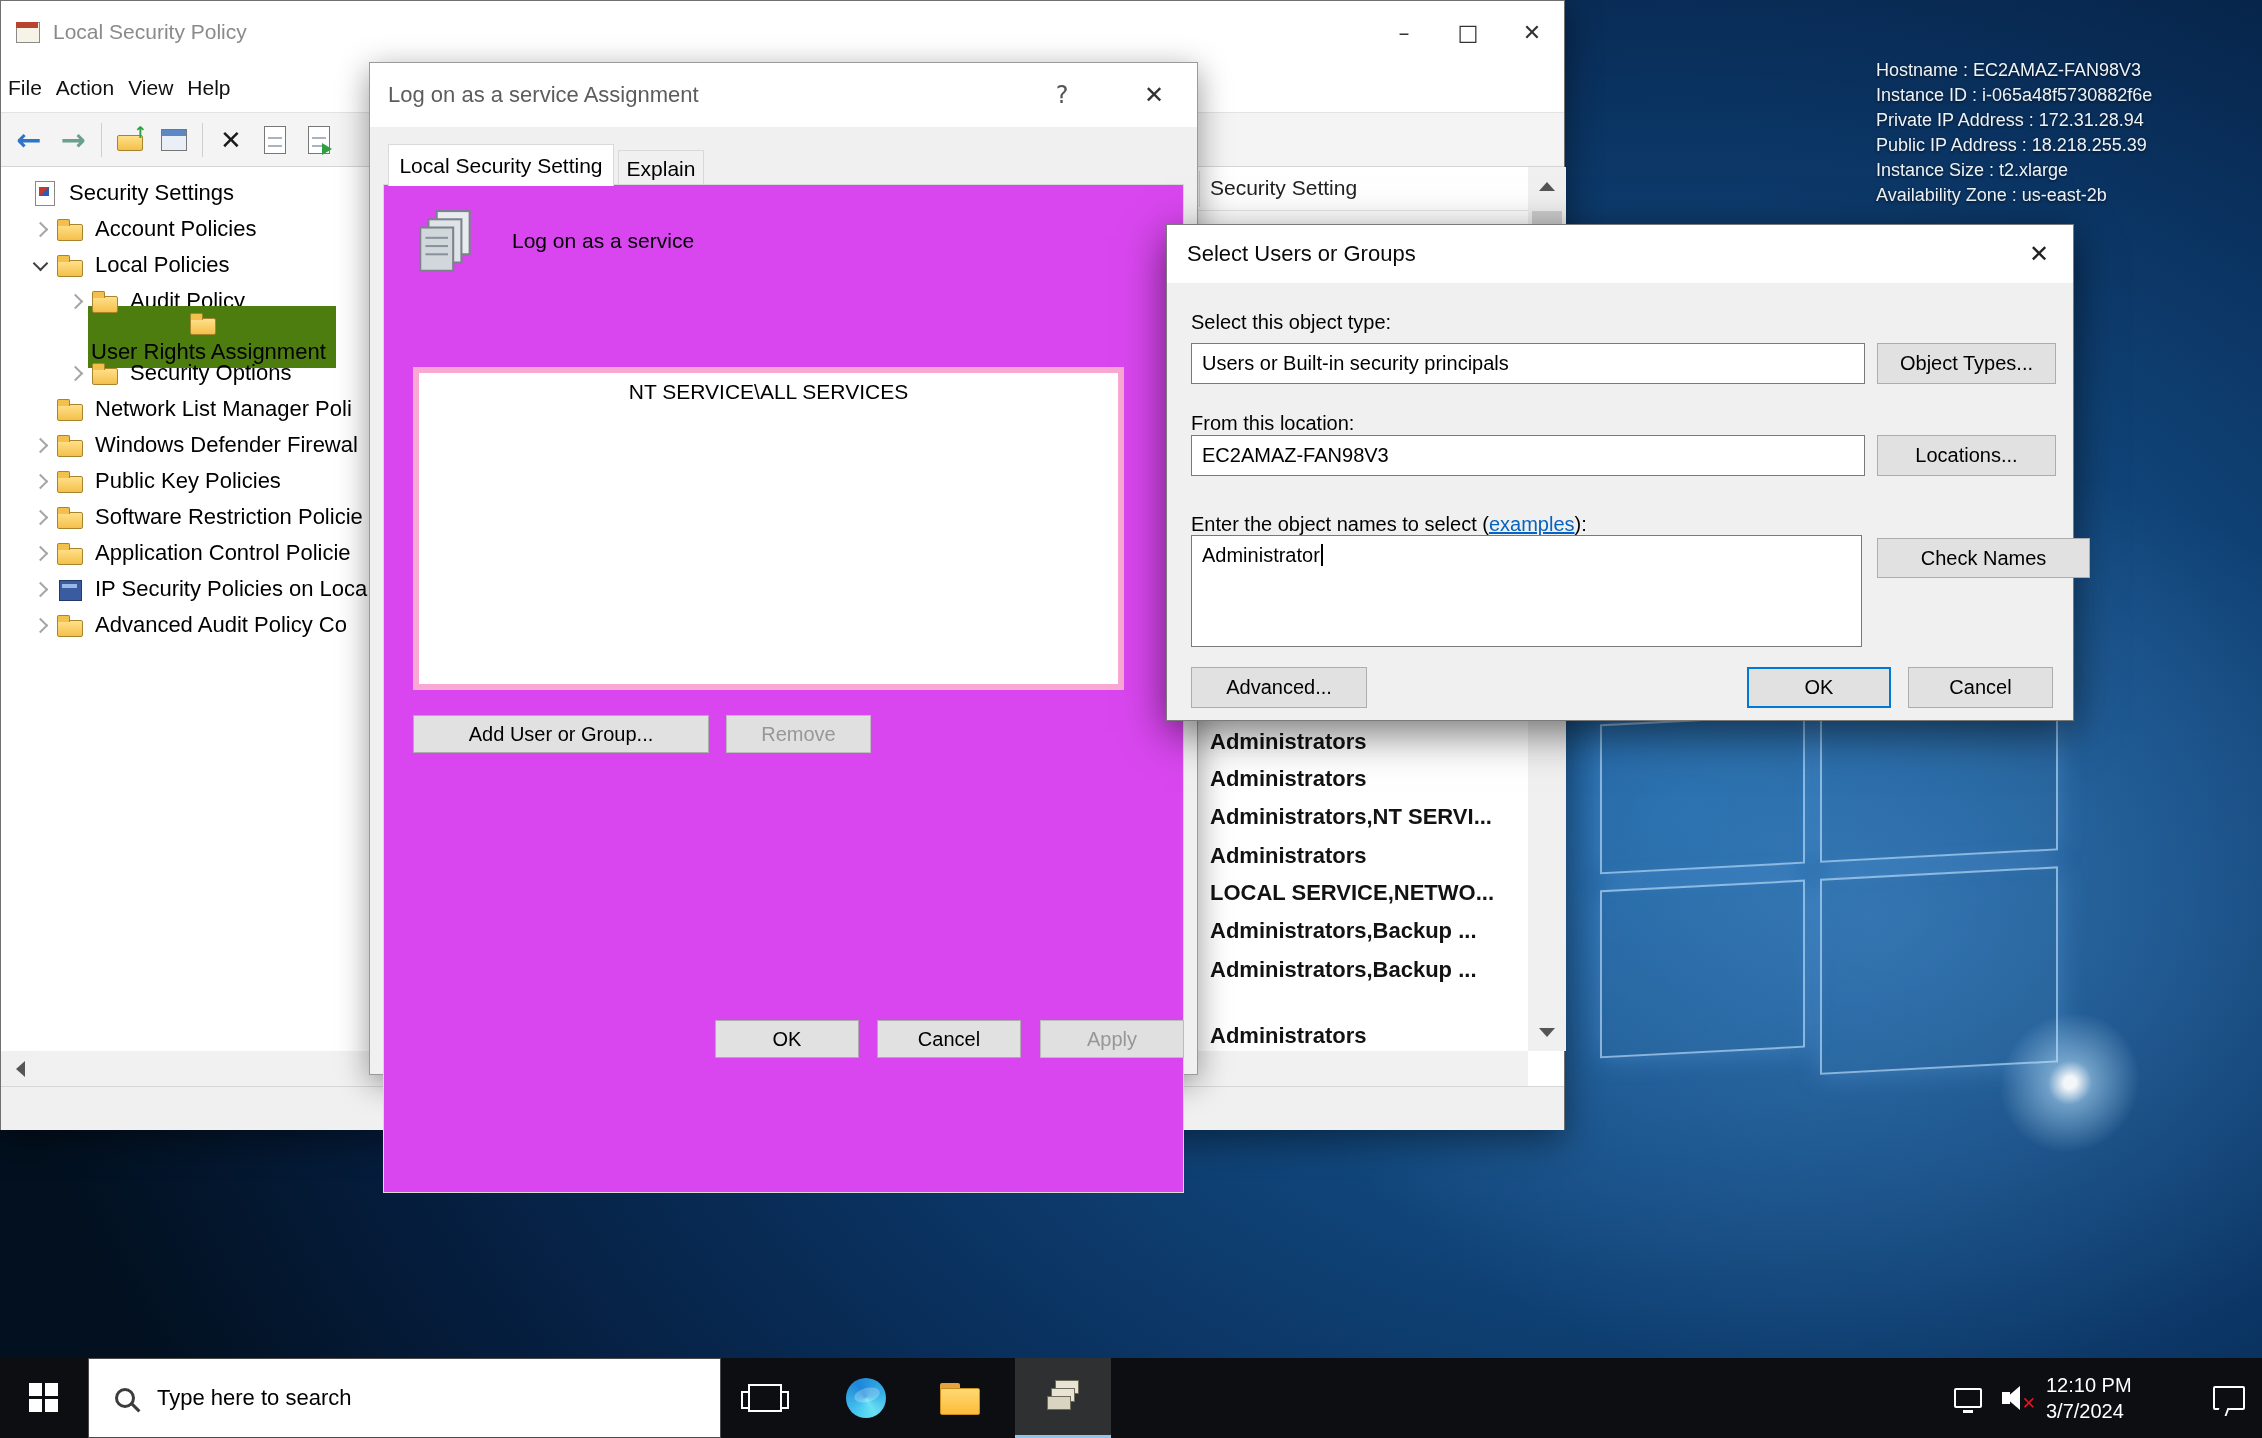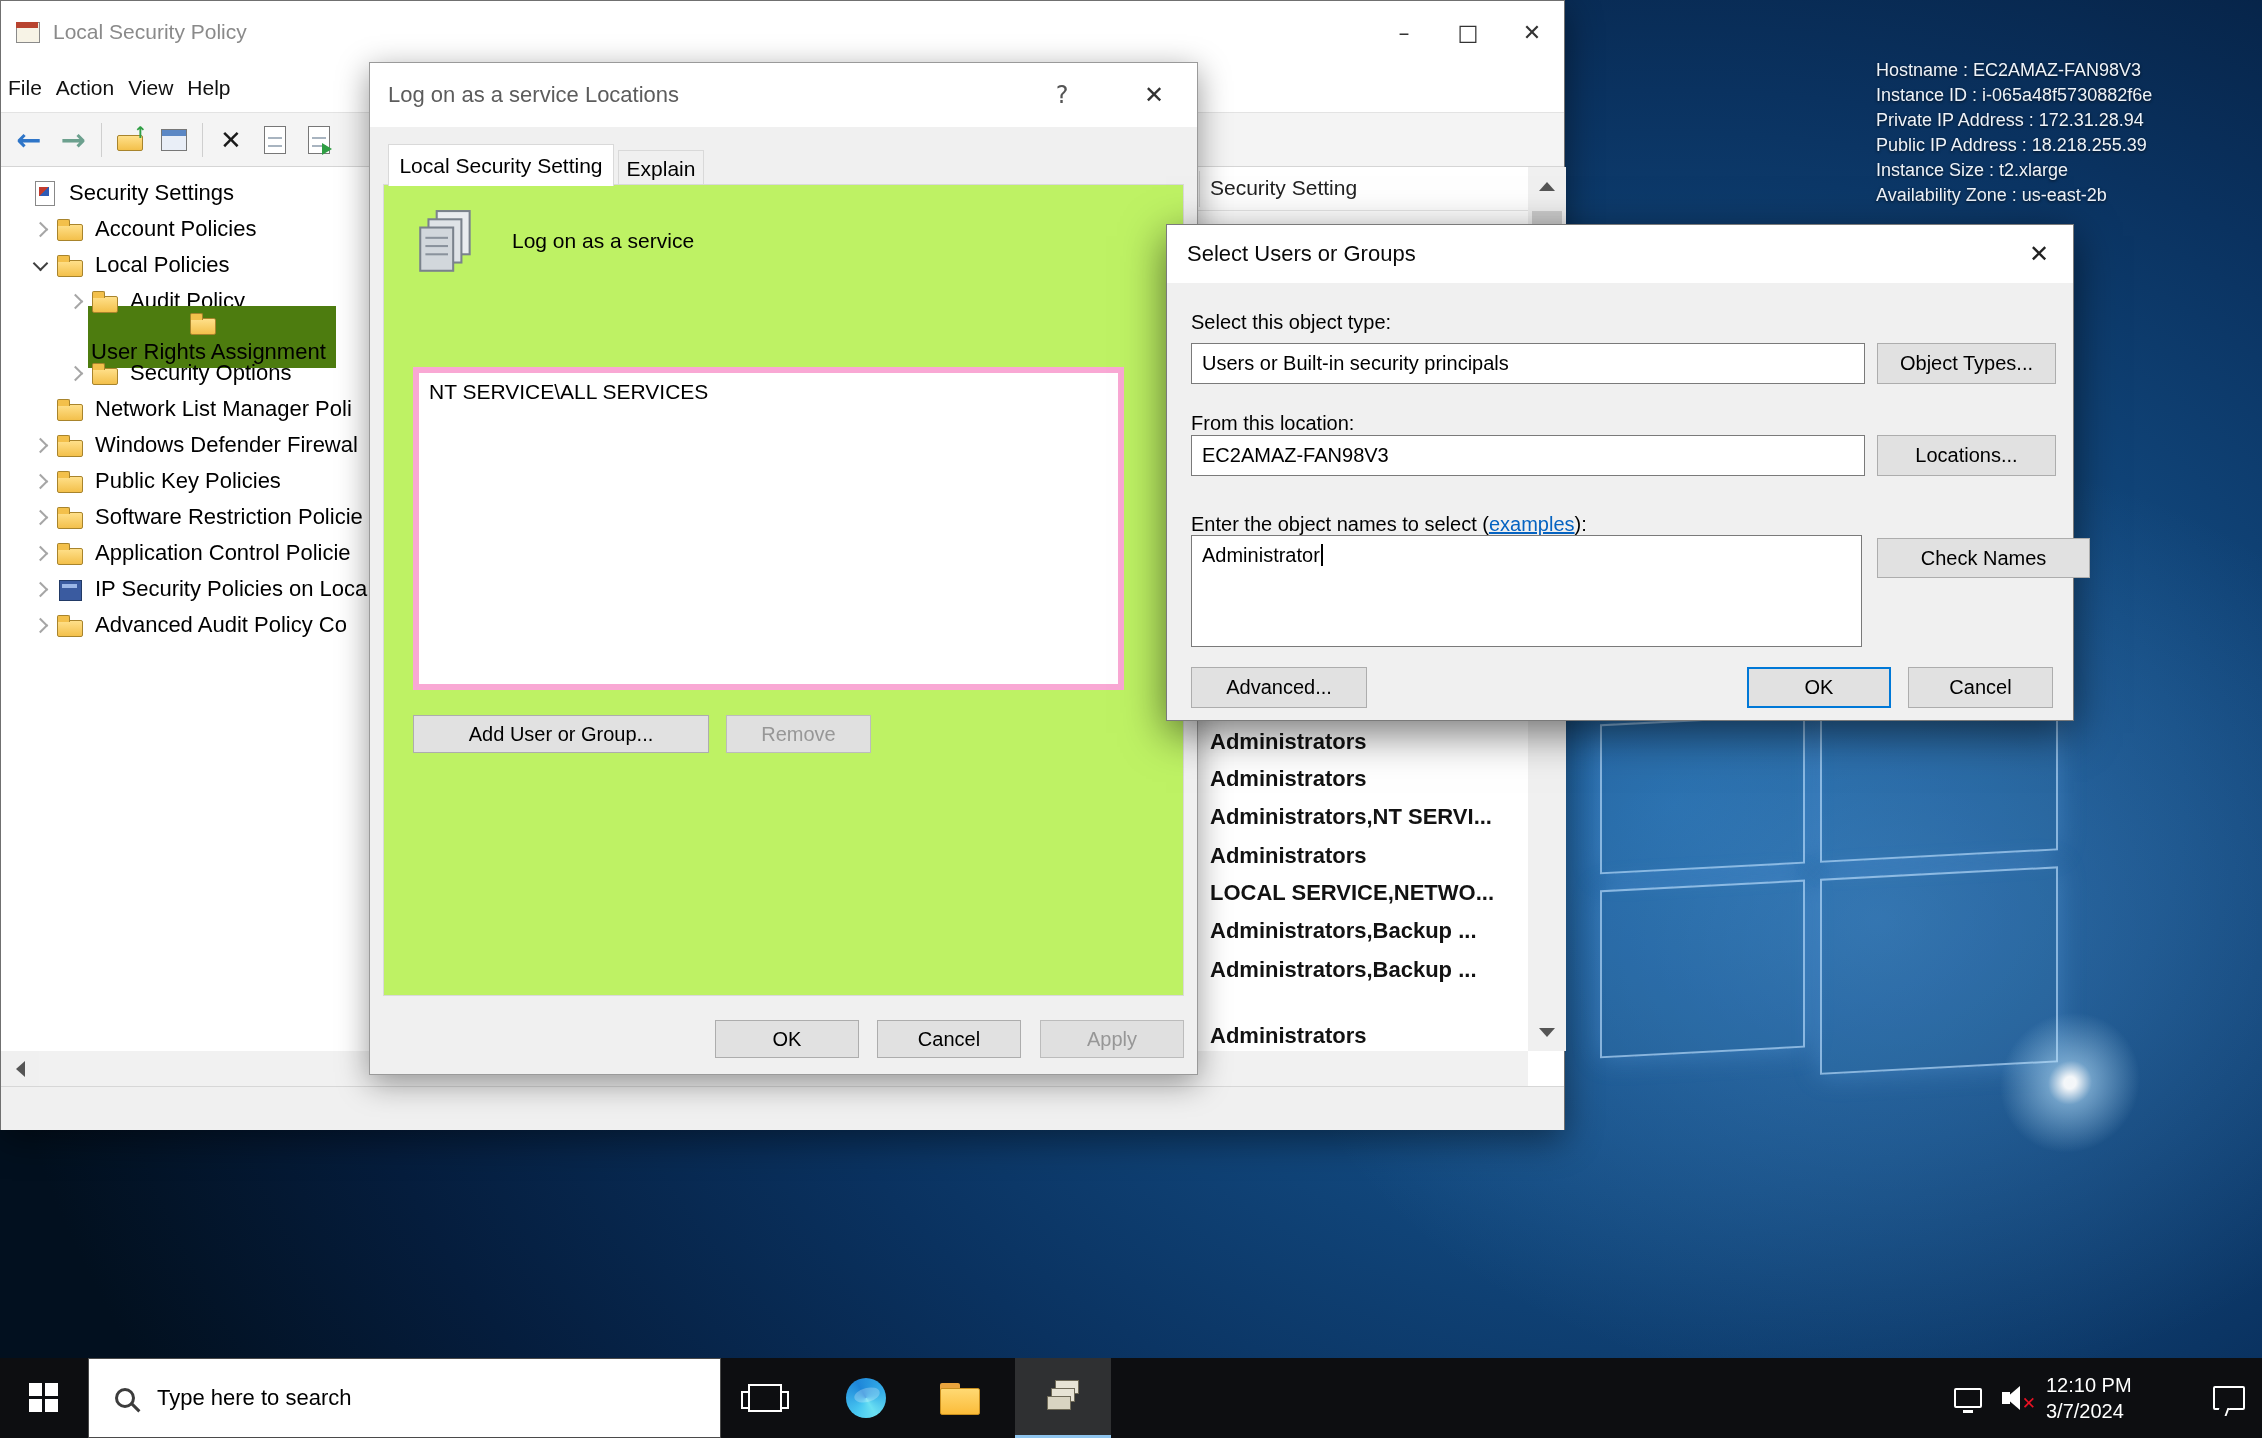--- a/index.html
+++ b/index.html
@@ -123,21 +123,21 @@
   .pd-titlebar { position:absolute; left:0; top:0; right:0; height:64px; background:#fff;
                  display:flex; align-items:center; }
   .pd-title { margin-left:18px; font-size:22px; color:#5c5c5c; }
   .pd-help { position:absolute; left:664px; top:0; width:56px; height:64px; display:flex; align-items:center; justify-content:center; color:#555; font-size:24px; }
   .pd-close { position:absolute; left:754px; top:0; width:60px; height:64px; display:flex; align-items:center; justify-content:center; color:#333; font-size:24px; }
   .tab { position:absolute; font-size:21px; display:flex; align-items:center; justify-content:center; }
   .tab.active { left:18px; top:81px; width:226px; height:42px; background:#fff; border:1px solid #d9d9d9;
                 border-bottom:none; z-index:2; color:#000; }
   .tab.inactive { left:248px; top:87px; width:86px; height:36px; background:#f0f0f0; border:1px solid #d9d9d9;
                   border-bottom:none; color:#000; }
-  .pd-panel { position:absolute; left:13px; top:121px; width:801px; height:812px; background:#bef264; border:1px solid #d9d9d9; }
+  .pd-panel { position:absolute; left:13px; top:121px; width:801px; height:1009px; background:#d946ef; border:1px solid #d9d9d9;text-align:center; }
   .policy-head { position:absolute; left:30px; top:24px; display:flex; align-items:flex-start; }
   .policy-name { position:absolute; left:128px; top:44px; font-size:21px; color:#000; }
   .pd-listbox { position:absolute; left:29px; top:182px; width:711px; height:323px; background:#fff; border:6px solid #f9a8d4; }
   .pd-entry { padding:7px 10px; font-size:21px; color:#000; }
 
   
   .select-dialog { position:absolute; left:1166px; top:224px; width:908px; height:497px; background:#f0f0f0;
                    border:1px solid #7a7a7a; box-shadow:0 12px 40px rgba(0,0,0,.55); z-index:4; }
   .sd-titlebar { position:absolute; left:0; top:0; right:0; height:58px; background:#fff; display:flex; align-items:center; }
   .sd-title { margin-left:20px; font-size:22px; color:#0a0a0a; }
@@ -385,21 +385,21 @@
     <div class="hscroll">
       <div class="sb-btn" style="top:0; height:35px;">
           <span class="tri-left"></span>
         </div>
     </div>
     <div class="statusbar"></div>
   </div>
 
   <div class="props-dialog">
     <div class="pd-titlebar">
-      <span class="pd-title">Log on as a service Locations</span>
+      <span class="pd-title">Log on as a service Assignment</span>
     </div>
     <div class="pd-help g glyph-help"></div>
     <div class="pd-close g cap-glyph-close"></div>
 
     <div class="tab active">Local Security Setting</div>
     <div class="tab inactive">Explain</div>
 
     <div class="pd-panel">
       <div class="policy-head">
         <svg width="66" height="70" viewBox="0 0 60 68">

